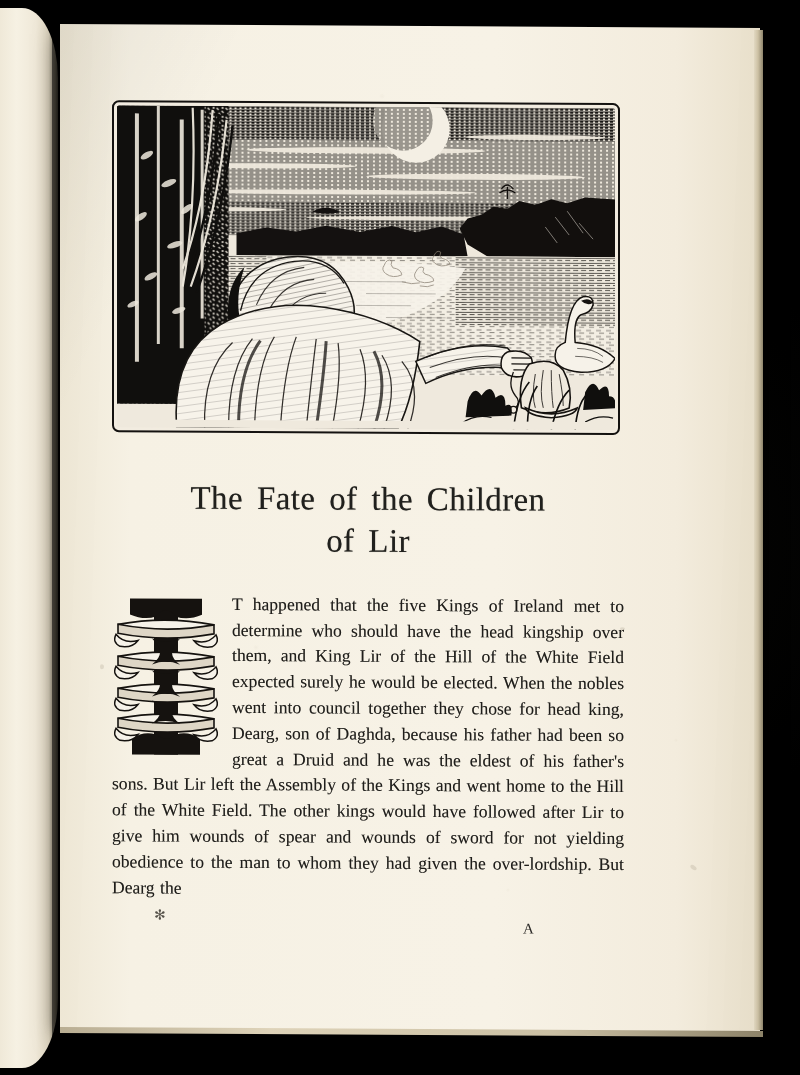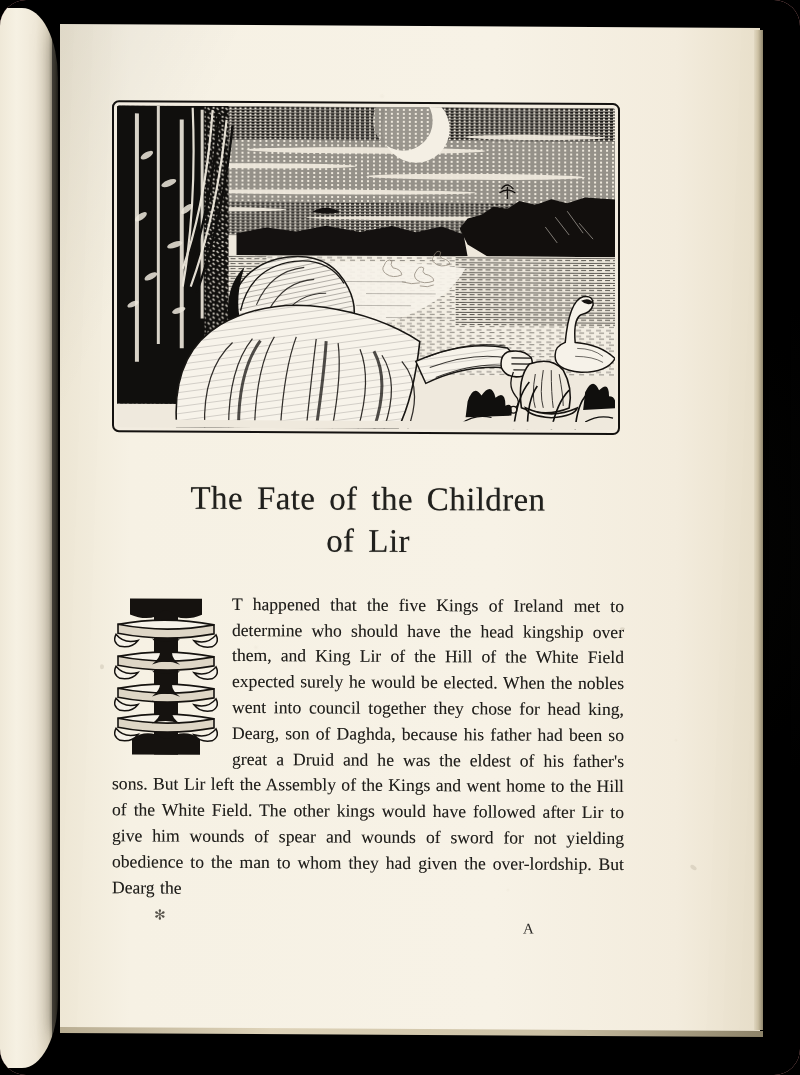--- a/index.html
+++ b/index.html
@@ -14,21 +14,20 @@
     overflow: hidden;
     font-family: "Liberation Serif", serif;
   }
 
   #scan {
     position: relative;
     width: 800px;
     height: 1075px;
     background: #fca5a5;
     overflow: hidden;
-    border-radius: 26px;
   }
 
   
   .backdrop {
     position: absolute;
     inset: 0;
     background:
       radial-gradient(ellipse 520px 360px at 400px 540px, #0d0c0a 0%, #050504 55%, #000 100%);
   }
 

